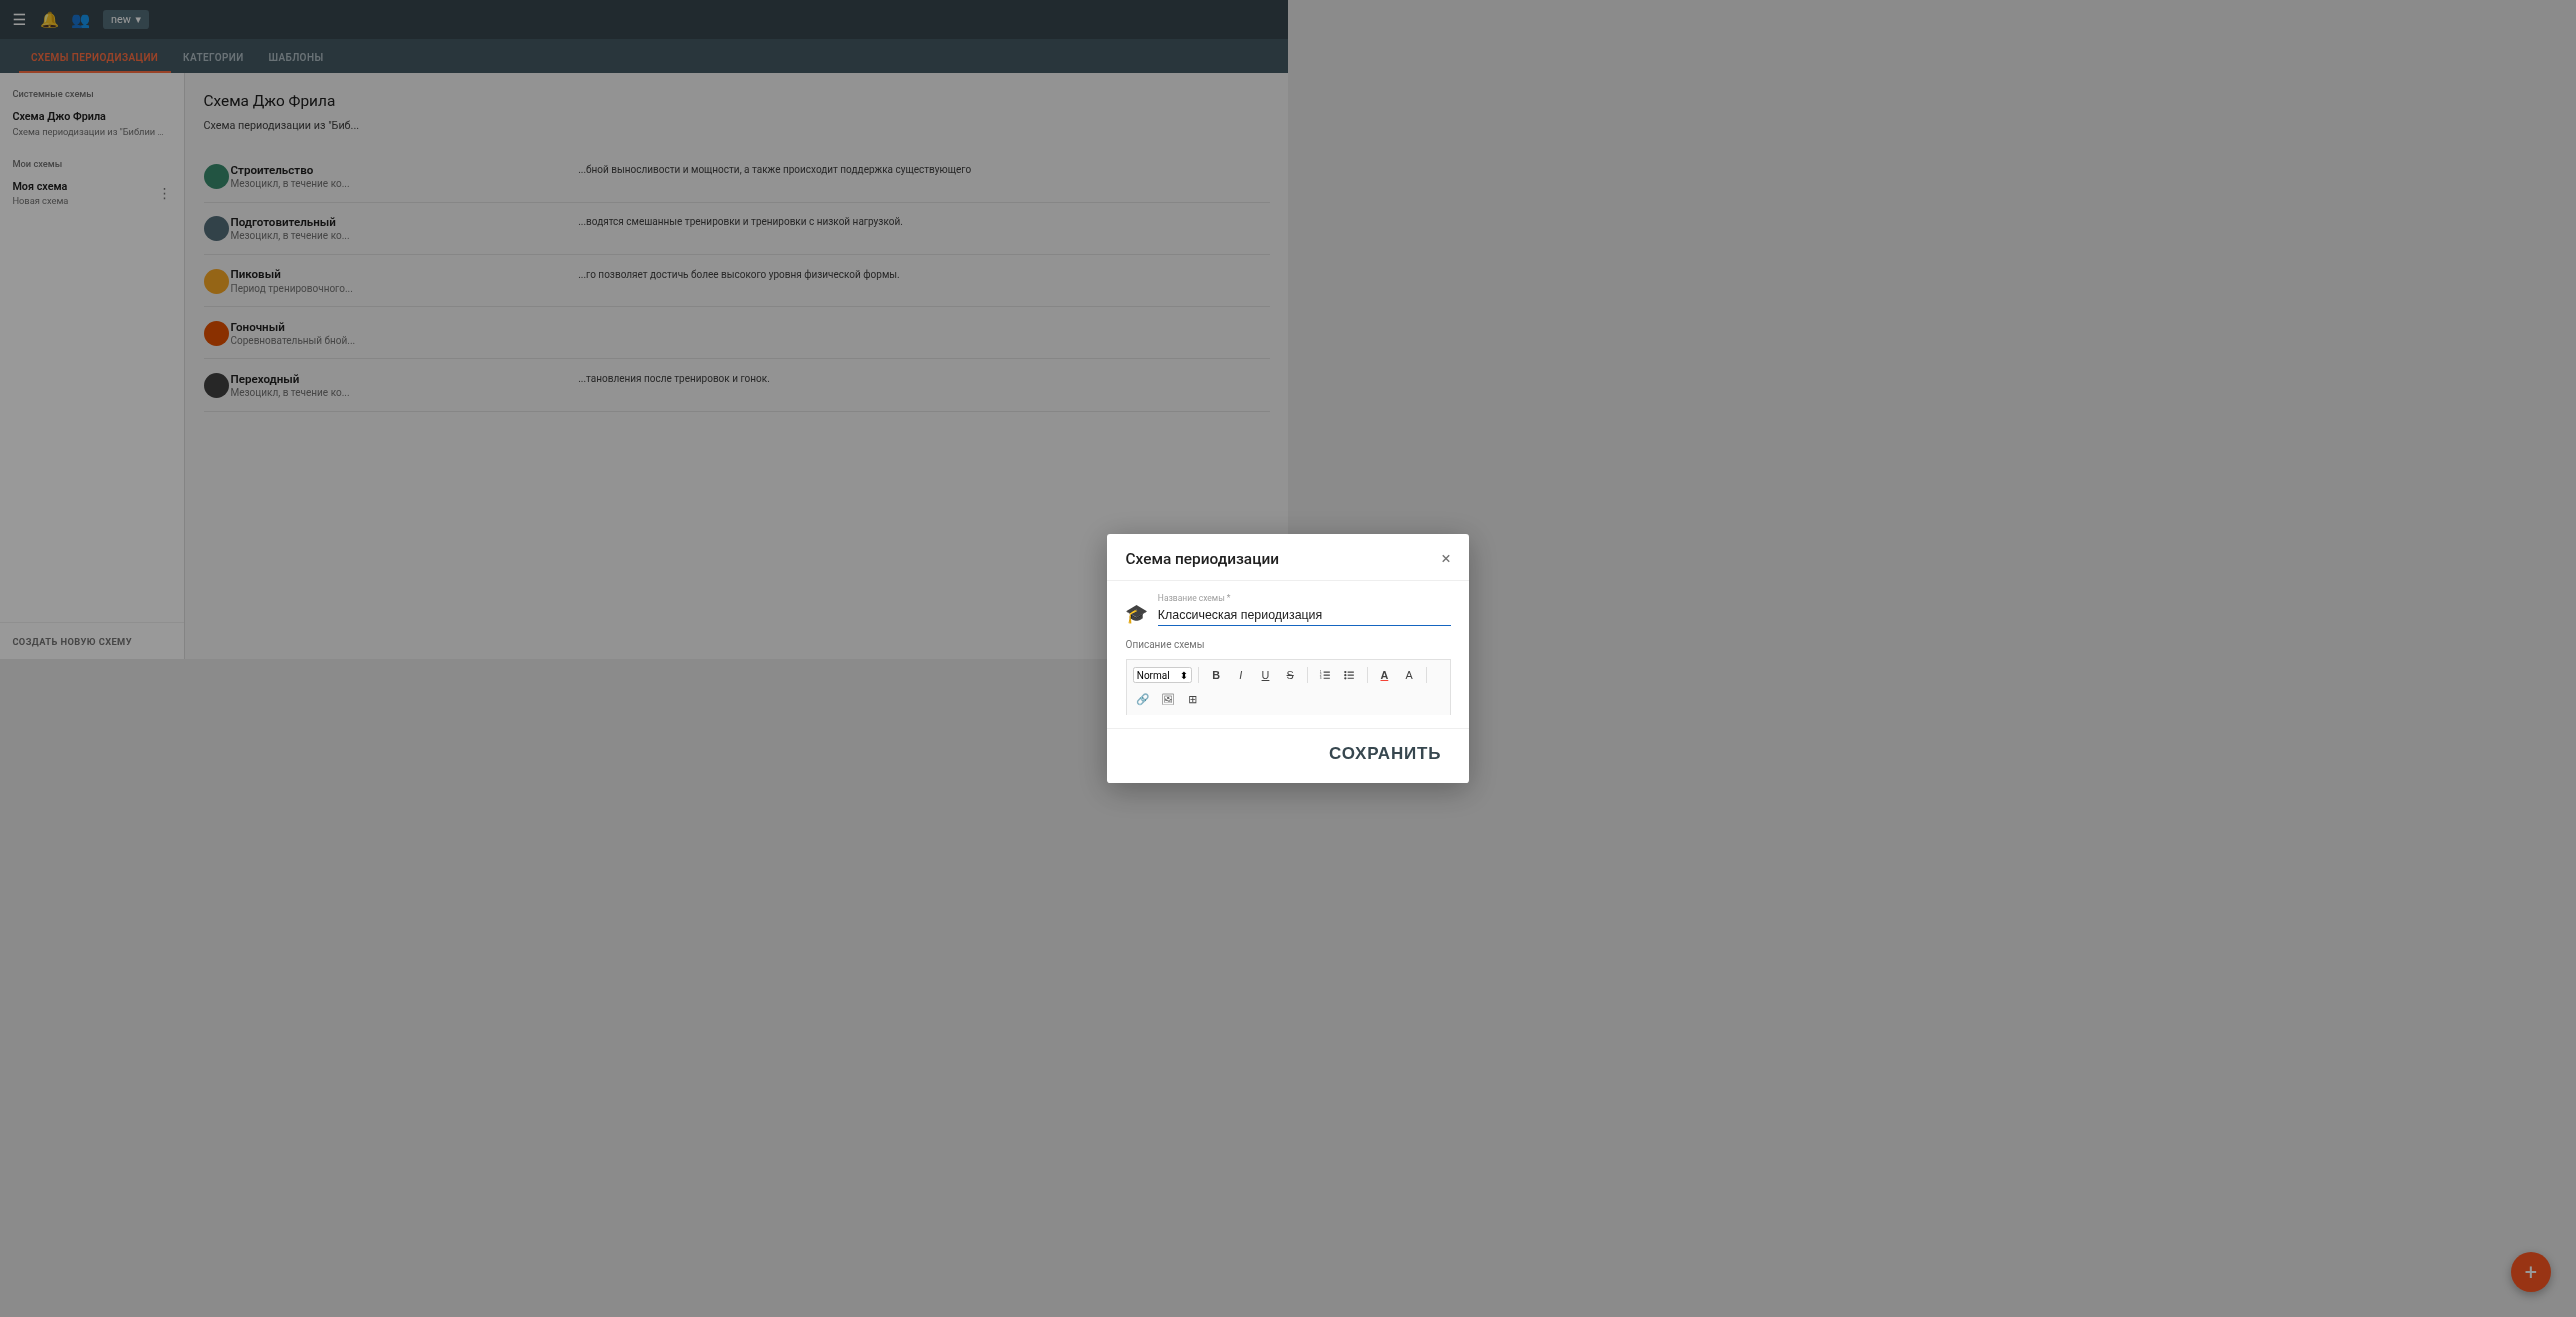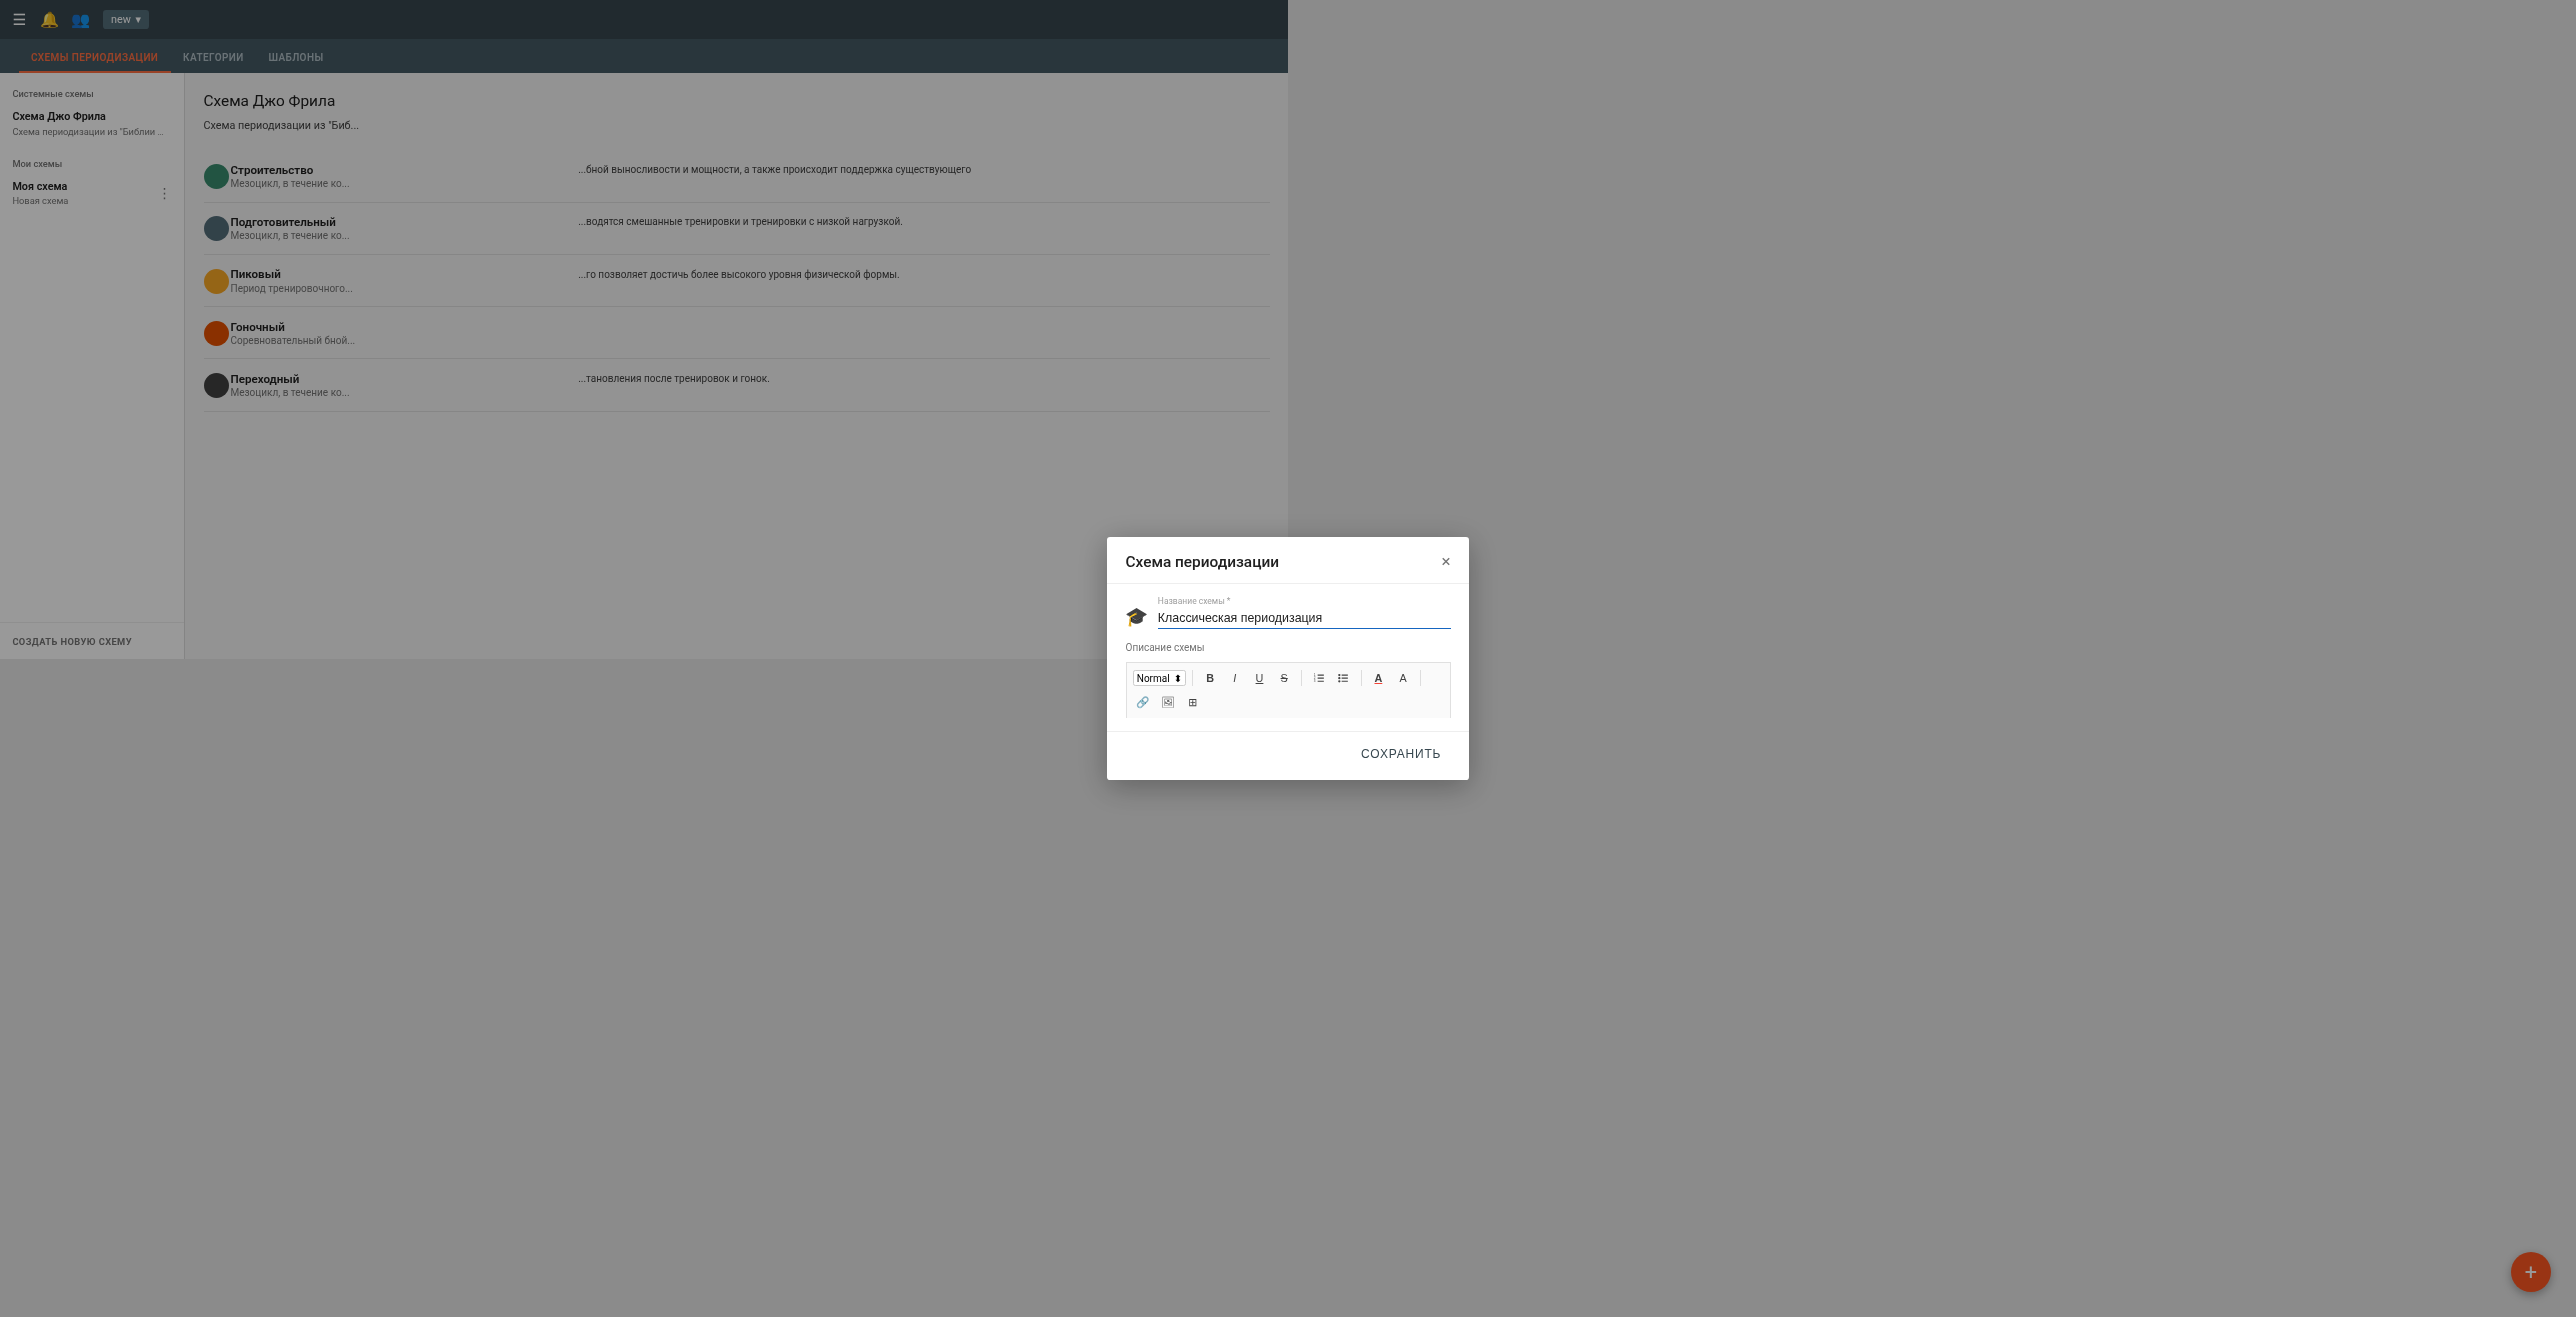--- a/index.html
+++ b/index.html
@@ -263,21 +263,21 @@
     }
     .toolbar-select {
       border: 0.8px solid #ccc;
       border-radius: 2.3px;
       font-size: 10px;
       padding: 1.5px 3.1px;
       background: #fff;
       cursor: pointer;
       display: flex;
       align-items: center;
-      gap: 4px;
+      gap: 10px;
     }
     .toolbar-sep { width: 0.8px; height: 15.4px; background: #ddd; margin: 0 3.1px; }
     .toolbar-btn {
       width: 21.6px; height: 21.6px;
       display: flex; align-items: center; justify-content: center;
       border-radius: 2.3px;
       cursor: pointer;
       font-size: 10.8px;
       color: #424242;
       border: none;
@@ -295,22 +295,22 @@
     .dialog-footer {
       display: flex;
       justify-content: flex-end;
       padding: 9.3px 18.5px 12.4px 18.5px;
       border-top: 0.8px solid #eee;
     }
     .save-btn {
       background: transparent;
       border: none;
       color: #37474f;
-      font-size: 12px;
-      font-weight: 400;
+      font-size: 17px;
+      font-weight: 700;
       letter-spacing: 0.8px;
       cursor: pointer;
       text-transform: uppercase;
       padding: 6.2px 9.3px;
     }
   </style>
 </head>
 <body>
 
 <div class="top-header">

